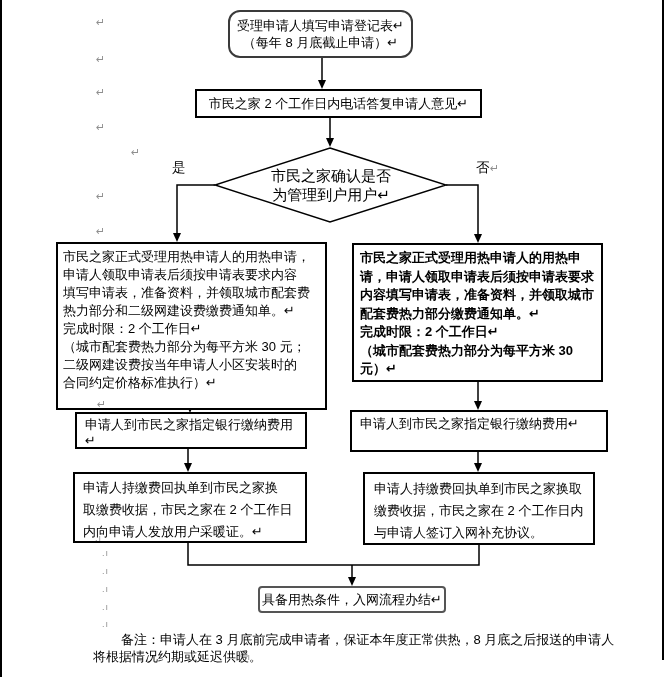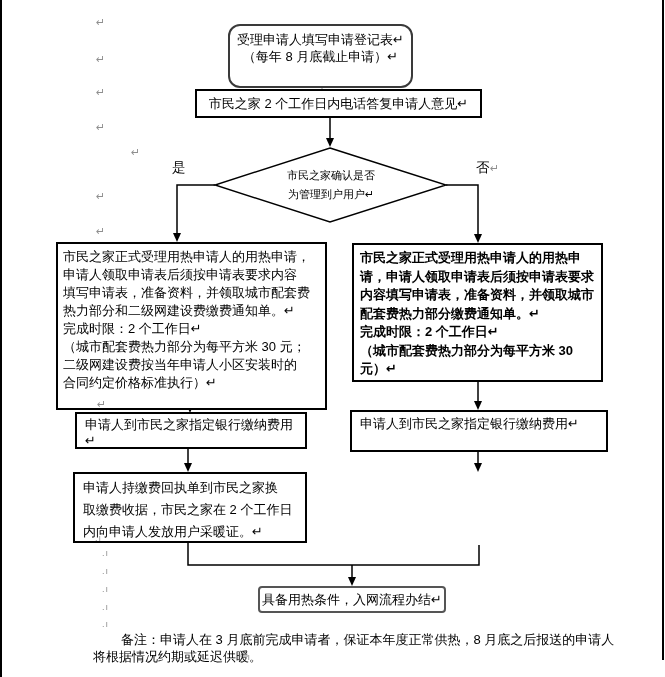--- a/index.html
+++ b/index.html
@@ -13,21 +13,21 @@
   svg.connectors { position:absolute; left:0; top:0; z-index:1; pointer-events:none; }
   .node {
     position:absolute; box-sizing:border-box; background:#fff;
     border:2px solid #000; font-size:13px; line-height:18px;
     white-space:pre-line; overflow:hidden; z-index:2;
   }
   .rounded { border:2px solid #3a3a3a; border-radius:12px; text-align:center; }
   .center { text-align:center; }
   .diamond-text {
     position:absolute; z-index:2; background:transparent; border:none;
-    font-size:11px; line-height:19px; text-align:center; white-space:pre-line;
+    font-size:15px; line-height:19px; text-align:center; white-space:pre-line;
   }
   .label { position:absolute; z-index:2; font-size:13.5px; line-height:14px; }
   .pmark { position:absolute; z-index:2; color:#8f8f8f; font-size:11px; line-height:11px; }
   .dmark { position:absolute; z-index:2; color:#8f8f8f; font-size:9px; line-height:9px; letter-spacing:1px; }
   .note {
     position:absolute; z-index:2; font-size:13px; line-height:17px;
     white-space:pre-line; text-indent:28px;
   }
 </style>
 </head>
@@ -58,21 +58,21 @@
       <polygon points="474,234 482,234 478,243"></polygon>
       <polygon points="186,404 194,404 190,413"></polygon>
       <polygon points="474,401 482,401 478,410"></polygon>
       <polygon points="184,463 192,463 188,472"></polygon>
       <polygon points="474,463 482,463 478,472"></polygon>
       <polygon points="348,577 356,577 352,586"></polygon>
     </g>
     <polygon points="330,148 446,185 330,222 215,185" fill="#ffffff" stroke="#000000" stroke-width="1.4"></polygon>
   </svg>
 
-  <div class="node rounded" style="left:228px;top:24px;width:185px;height:64px;padding-top:5px;line-height:17px;">受理申请人填写申请登记表↵
+  <div class="node rounded" style="left:228px;top:10px;width:185px;height:48px;padding-top:5px;line-height:17px;">受理申请人填写申请登记表↵
 （每年 8 月底截止申请）↵</div>
 
   <div class="node center" style="left:195px;top:89px;width:287px;height:29px;padding-top:4px;line-height:18px;">市民之家 2 个工作日内电话答复申请人意见↵</div>
 
   <div class="diamond-text" style="left:240px;top:166px;width:182px;">市民之家确认是否
 为管理到户用户↵</div>
 
   <div class="label" style="left:172px;top:161px;">是</div>
   <div class="label" style="left:476px;top:161px;">否</div>
   <div class="pmark" style="left:490px;top:163px;">↵</div>
@@ -96,20 +96,23 @@
 
   <div class="node" style="left:75px;top:412px;width:232px;height:37px;padding:3px 4px 0 8px;line-height:16px;">申请人到市民之家指定银行缴纳费用↵
 　↵</div>
 
   <div class="node" style="left:350px;top:410px;width:258px;height:42px;padding:4px 4px 0 8px;line-height:16px;">申请人到市民之家指定银行缴纳费用↵</div>
 
   <div class="node" style="left:73px;top:472px;width:234px;height:71px;padding:3px 4px 0 8px;line-height:22px;">申请人持缴费回执单到市民之家换
 取缴费收据，市民之家在 2 个工作日
 内向申请人发放用户采暖证。↵</div>
 
+  <div class="node" style="left:363px;top:472px;width:232px;height:73px;padding:4px 4px 0 9px;line-height:22px;">申请人持缴费回执单到市民之家换取
+缴费收据，市民之家在 2 个工作日内
+与申请人签订入网补充协议。</div>
 
   <div class="node rounded" style="left:258px;top:586px;width:188px;height:27px;padding-top:3px;line-height:18px;border-radius:4px;border-color:#555;">具备用热条件，入网流程办结↵</div>
 
   <div class="note" style="left:93px;top:631px;width:548px;">备注：申请人在 3 月底前完成申请者，保证本年度正常供热，8 月底之后报送的申请人
 将根据情况约期或延迟供暖。</div>
 
   <div class="pmark" style="left:96px;top:17px;">↵</div>
   <div class="pmark" style="left:96px;top:54px;">↵</div>
   <div class="pmark" style="left:96px;top:87px;">↵</div>
   <div class="pmark" style="left:96px;top:122px;">↵</div>

